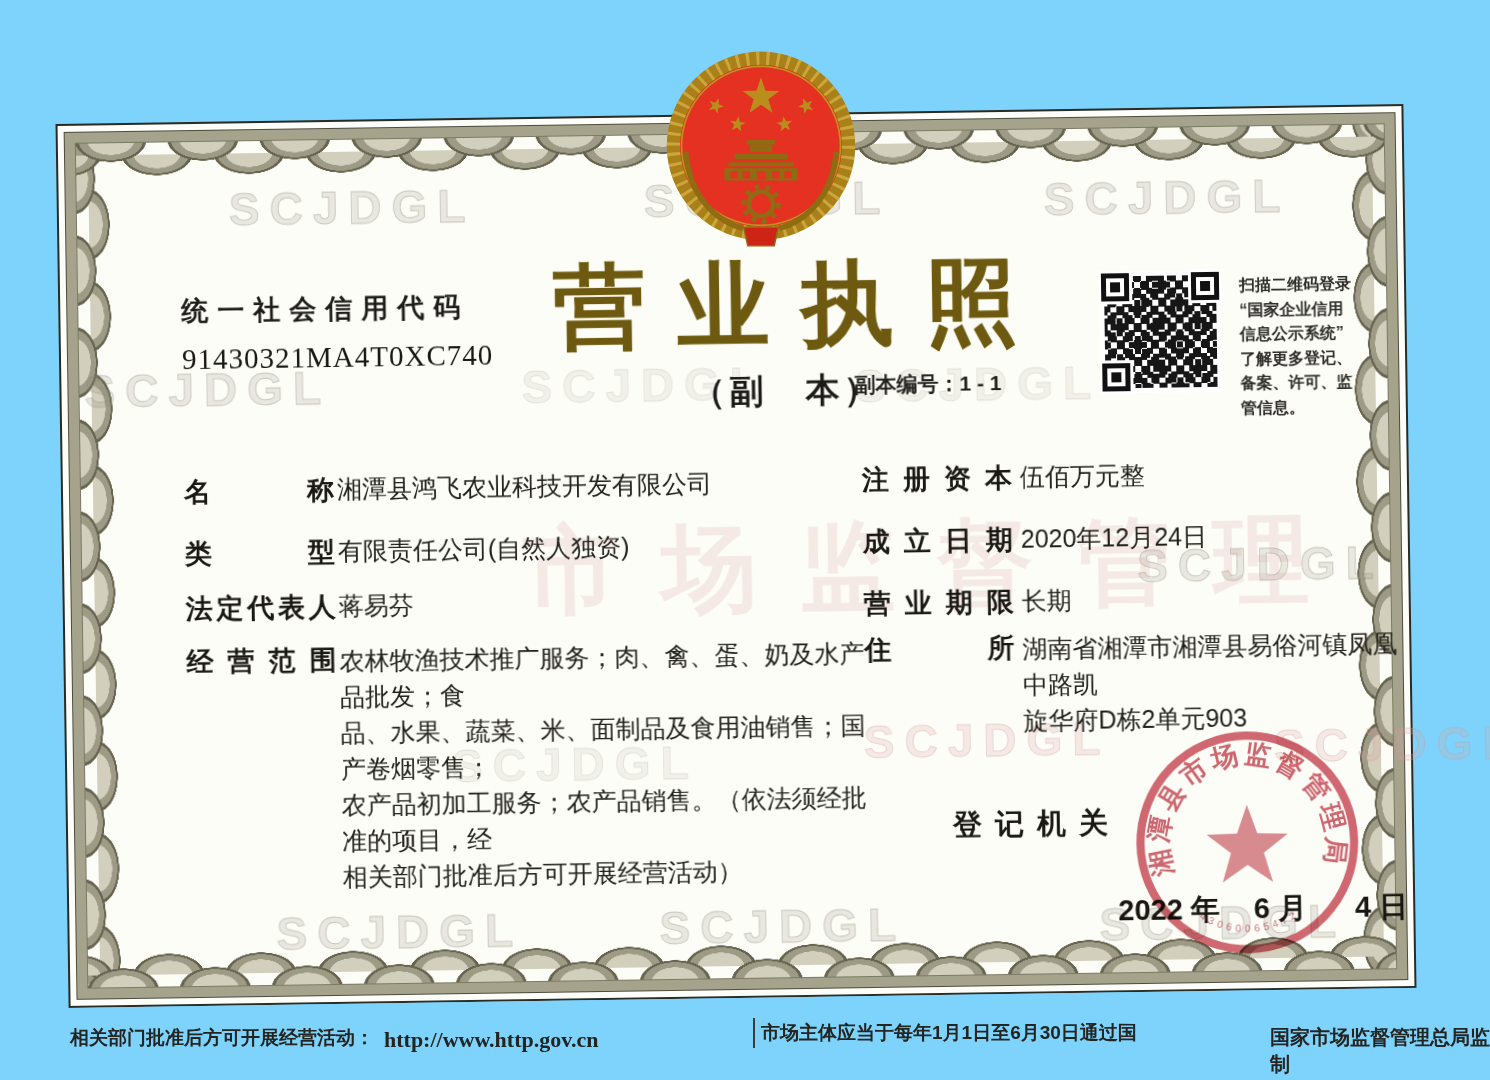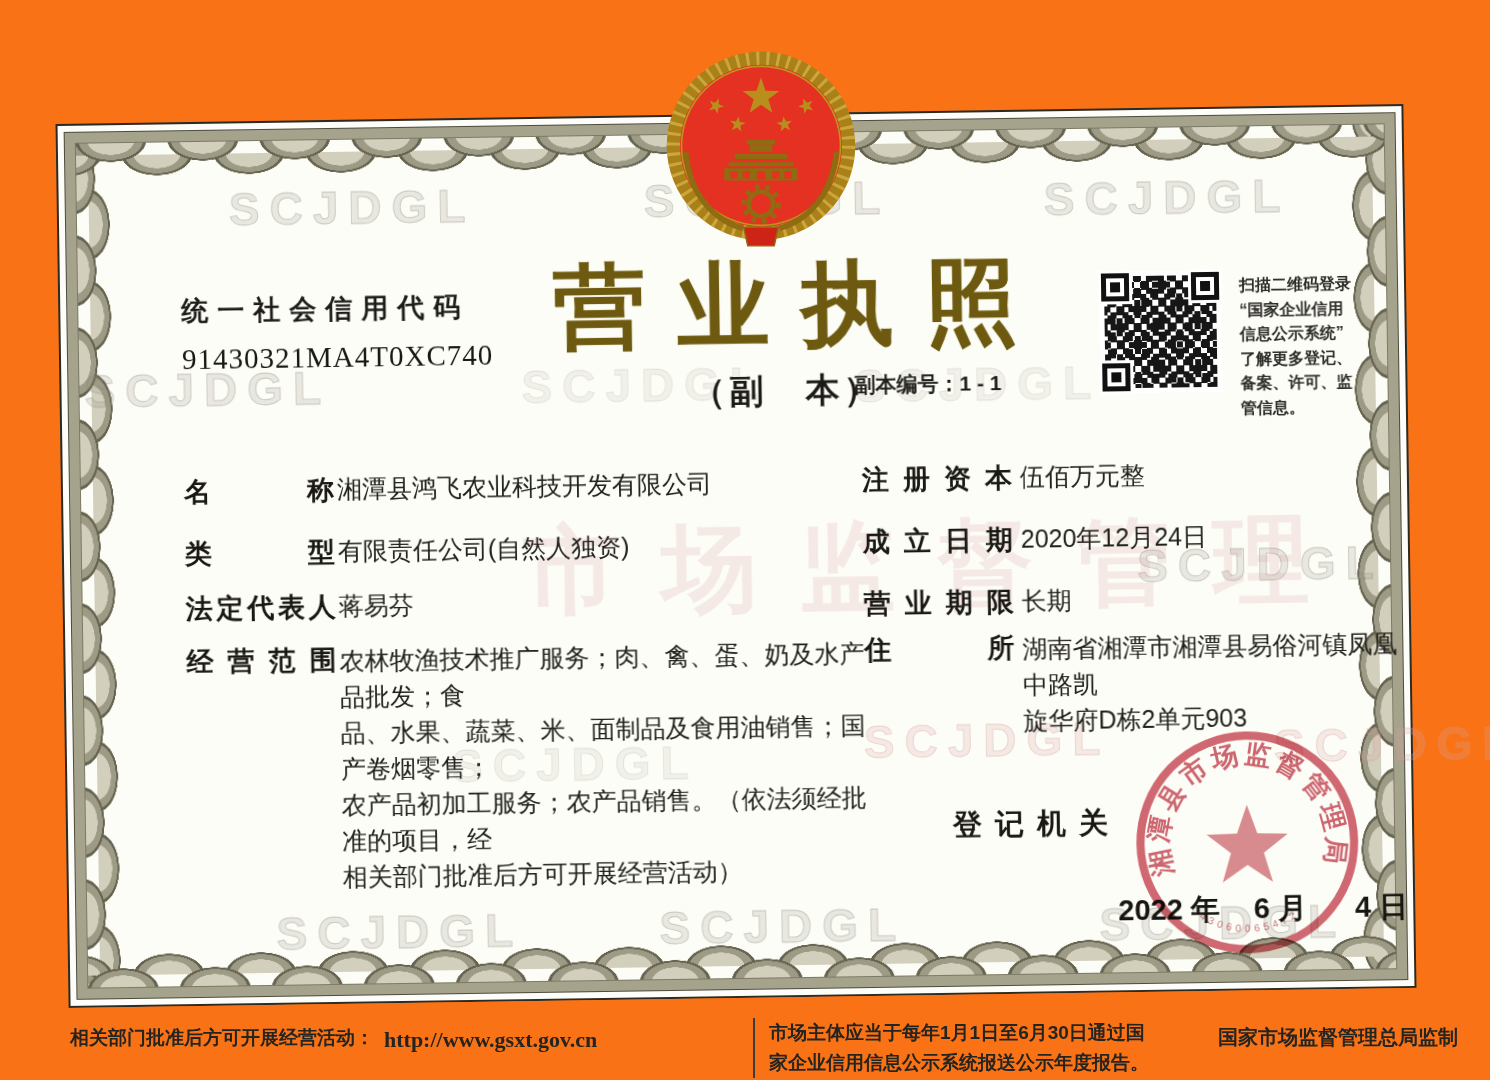--- a/index.html
+++ b/index.html
@@ -1,18 +1,18 @@
 <!DOCTYPE html>
 <html><head>
 <meta charset="utf-8">
 <style>
   * { margin:0; padding:0; box-sizing:border-box; }
   html,body { width:1490px; height:1080px; overflow:hidden; background:#ffffff;
     font-family:"Liberation Sans", sans-serif; }
-  .page { position:relative; width:1490px; height:1080px; background:#f97316; }
+  .page { position:relative; width:1490px; height:1080px; background:#7dd3fc; }
 
   
   .cert { position:absolute; left:62px; top:114px; width:1348px; height:884px;
     background:#fdfdf9; border:2px solid #2b2b24; padding:6px;
     transform:rotate(-0.85deg); transform-origin:50% 50%; }
   .band { position:relative; width:100%; height:100%; border:1px solid #4c4b3c;
     background-color:#fdfdf8;
     box-shadow: inset 0 0 0 10px #a6a38d, inset 0 0 0 11px #7c7a64;
     background-image:
       radial-gradient(46px 27px at 50% 0%,    #d2cfbd 0 50%, #9d9a85 51% 69%, #66644f 70% 76%, rgba(0,0,0,0) 77%),
@@ -84,22 +84,22 @@
   .issue-date .gap { margin-left:26px; } .issue-date .gap2 { margin-left:40px; }
   .seal { position:absolute; left:1005px; top:560px; width:234px; height:234px;
     mix-blend-mode:multiply; opacity:0.92; }
 
   
   .footer { position:absolute; left:0; top:1012px; width:1490px; height:68px; }
   .f-left { position:absolute; left:70px; top:12px; font-size:19px; font-weight:bold; color:#242420; }
   .f-url { font-family:"Liberation Serif", serif; font-size:22px; margin-left:10px;
     position:relative; top:3px; letter-spacing:0px; }
   .f-mid { position:absolute; left:753px; top:6px; width:420px; border-left:2px solid #3c3b35;
-    padding-left:14px; font-size:19px; font-weight:bold; line-height:30px; color:#242420; }
-  .f-right { position:absolute; left:1218px; top:12px; font-size:20px; font-weight:bold; color:#242420; }
+    padding-left:6px; font-size:19px; font-weight:bold; line-height:30px; color:#242420; }
+  .f-right { position:absolute; left:1270px; top:12px; font-size:20px; font-weight:bold; color:#242420; }
 
   
   .emblem { position:absolute; left:648px; top:46px; width:226px; height:216px; z-index:6; }
 </style>
 </head>
 <body>
 
 <div class="page">
 
   <div class="cert">
@@ -255,22 +255,21 @@
       <circle cx="110" cy="155" r="12" stroke-width="4.5"></circle>
       <circle cx="110" cy="155" r="17" stroke-width="5" stroke-dasharray="4.5 6"></circle>
       <path d="M36,104 C40,148 66,172 92,179" stroke-width="5.5"></path>
       <path d="M184,104 C180,148 154,172 128,179" stroke-width="5.5"></path>
       <path d="M93,178 L127,178 L123,196 L97,196 Z" fill="#ce2416" stroke-width="1.5"></path>
     </g>
   </svg>
 
   <div class="footer">
     <div class="f-left">
-      <span>相关部门批准后方可开展经营活动：</span><span class="f-url">http://www.gsxt.gov.cn</span>
+      <span>相关部门批准后方可开展经营活动：</span><span class="f-url">http://www.http.gov.cn</span>
     </div>
     <div class="f-mid">
       <div>市场主体应当于每年1月1日至6月30日通过国</div>
-      <div>家企业信用信息公示系统报送公示年度报告。</div>
     </div>
     <div class="f-right">国家市场监督管理总局监制</div>
   </div>
 
 </div>
 
 </body></html>

